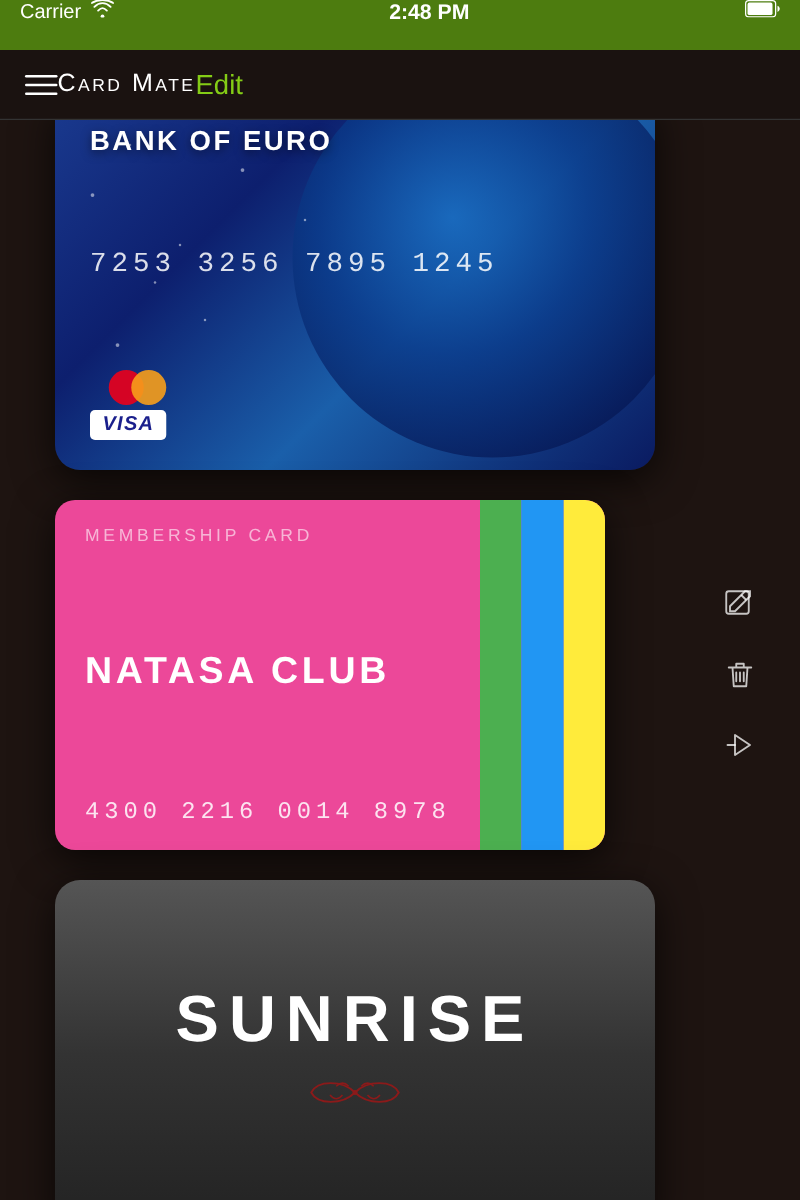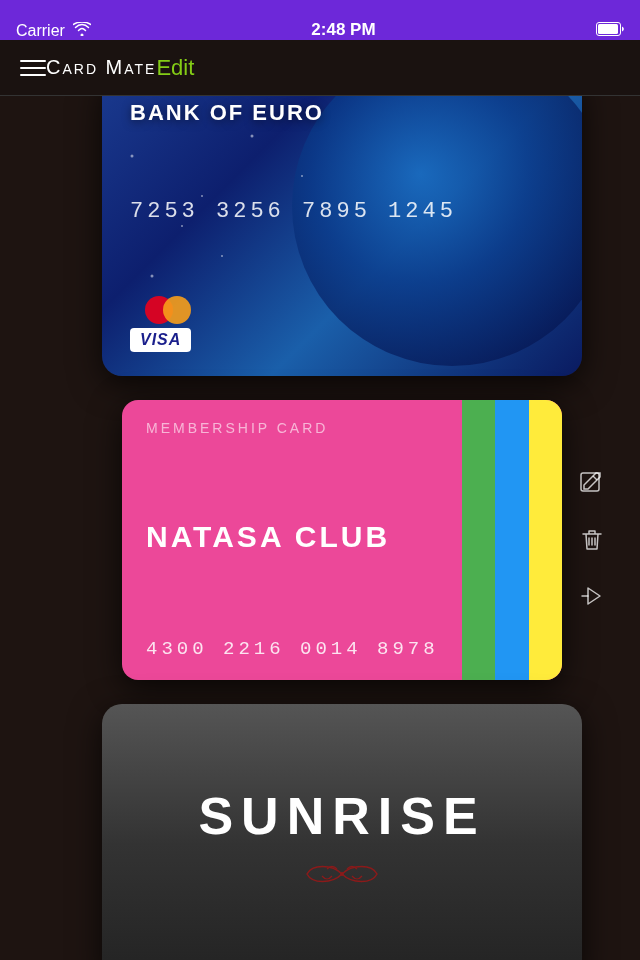--- a/index.html
+++ b/index.html
@@ -11,23 +11,23 @@
       background: #1a1210;
       font-family: 'Helvetica Neue', Helvetica, Arial, sans-serif;
       overflow: hidden;
       position: relative;
     }
 
     
     .status-bar {
       width: 100%;
       height: 40px;
-      background: #6d28d9;
-      display: flex;
-      align-items: flex-end;
+      background: #4d7c0f;
+      display: flex;
+      align-items: flex-start;
       justify-content: space-between;
       padding: 0 16px;
       color: #fff;
       font-size: 16px;
       font-weight: 500;
     }
     .status-left { display: flex; align-items: center; gap: 8px; }
     .status-center { font-size: 17px; font-weight: 600; }
     .status-right { display: flex; align-items: center; gap: 6px; }
 
@@ -81,21 +81,21 @@
       flex-direction: column;
       align-items: center;
       gap: 24px;
       background: #1e1411;
     }
 
     
     .card-row {
       display: flex;
       align-items: center;
-      justify-content: center;
+      justify-content: flex-start;
       width: 100%;
       position: relative;
       padding-left: 44px;
     }
 
     
     .bank-card {
       width: 480px;
       height: 300px;
       border-radius: 20px;

